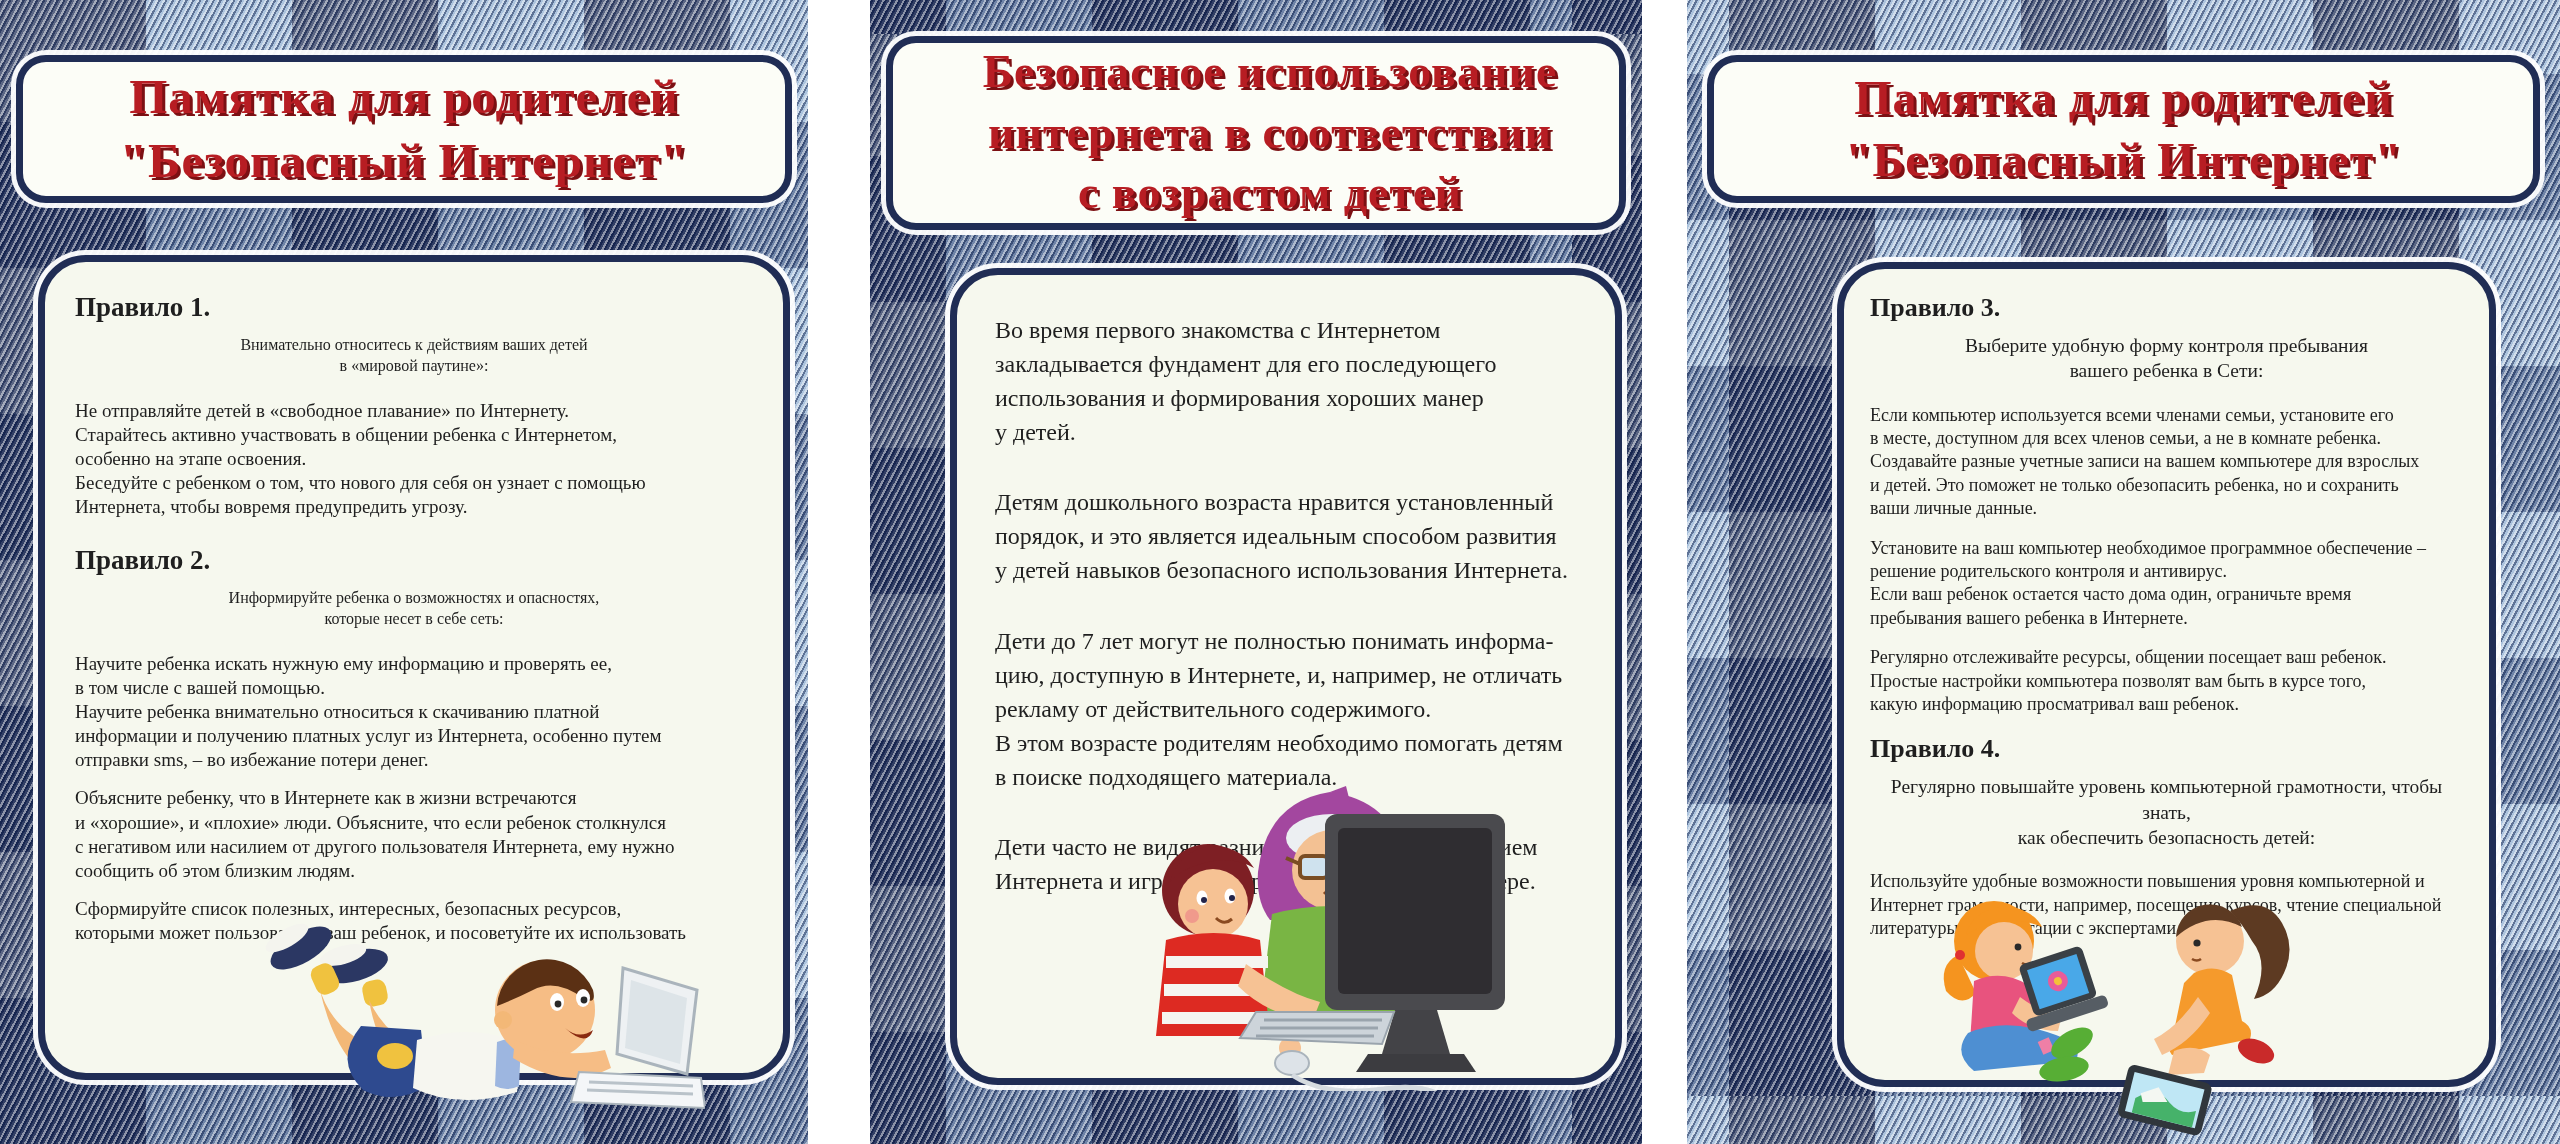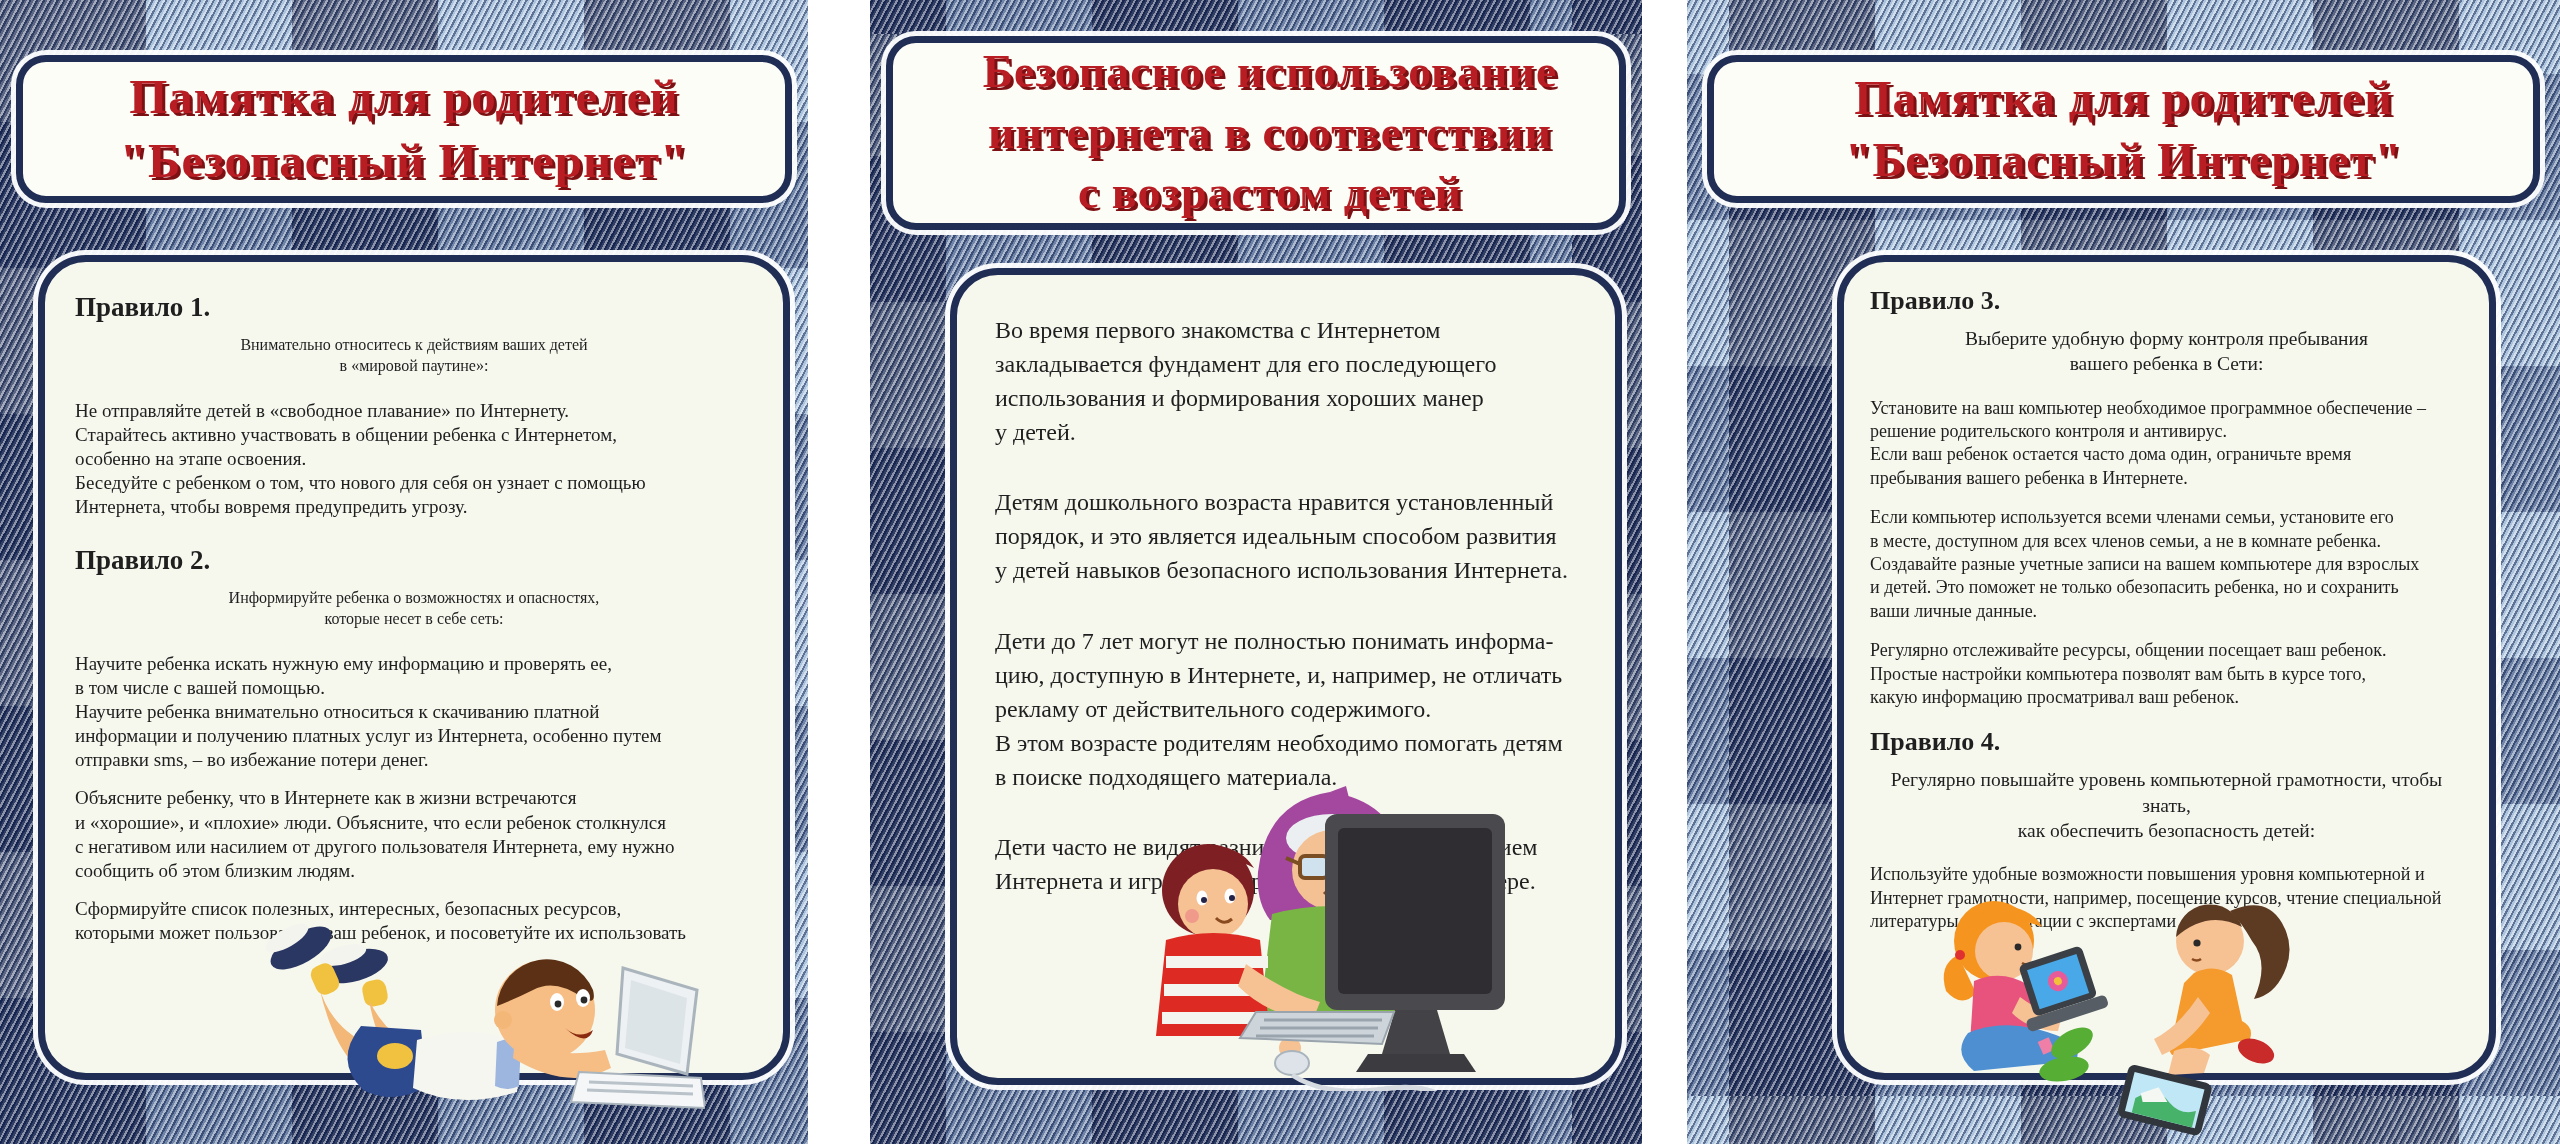--- a/index.html
+++ b/index.html
@@ -51,21 +51,21 @@
 
   
   .card{
     position:absolute;background:#f6f8ee;
     border:7px solid #202d55;border-radius:48px;
     box-shadow:0 0 0 5px rgba(255,255,255,.95);
     box-sizing:border-box;color:#1f1f1f;
   }
   .poster-1 .card{left:38px;right:18px;top:255px;height:825px;padding:30px 30px;}
   .poster-2 .card{left:80px;right:20px;top:268px;height:817px;padding:38px 38px;}
-  .poster-3 .card{left:150px;right:64px;top:255px;height:825px;padding:24px 26px;}
+  .poster-3 .card{left:150px;right:64px;top:262px;height:825px;padding:24px 26px;}
 
   .rule{font-weight:bold;}
   .poster-1 .rule{font-size:27px;margin:0 0 12px;}
   .poster-3 .rule{font-size:26px;margin:0 0 10px;}
   .lead{text-align:center;white-space:pre-line;}
   .poster-1 .lead{font-size:16px;line-height:1.3;margin:0 0 22px;}
   .poster-3 .lead{font-size:19.5px;line-height:1.3;margin:0 0 20px;}
   .para{white-space:pre-line;}
   .poster-1 .para{font-size:19px;line-height:1.27;margin:0 0 14px;}
   .poster-2 .para{font-size:24px;line-height:1.42;margin:0 0 36px;}
@@ -218,29 +218,29 @@
 
   <div class="poster poster-3">
     <div class="banner">
       <div class="title">Памятка для родителей
 "Безопасный Интернет"</div>
     </div>
     <div class="card">
       <div class="rule">Правило 3.</div>
       <div class="lead">Выберите удобную форму контроля пребывания
 вашего ребенка в Сети:</div>
-      <div class="para">Установите на ваш компьютер необходимое программное обеспечение –
-решение родительского контроля и антивирус.
-Если ваш ребенок остается часто дома один, ограничьте время
-пребывания вашего ребенка в Интернете.</div>
       <div class="para">Если компьютер используется всеми членами семьи, установите его
 в месте, доступном для всех членов семьи, а не в комнате ребенка.
 Создавайте разные учетные записи на вашем компьютере для взрослых
 и детей. Это поможет не только обезопасить ребенка, но и сохранить
 ваши личные данные.</div>
+      <div class="para">Установите на ваш компьютер необходимое программное обеспечение –
+решение родительского контроля и антивирус.
+Если ваш ребенок остается часто дома один, ограничьте время
+пребывания вашего ребенка в Интернете.</div>
       <div class="para">Регулярно отслеживайте ресурсы, общении посещает ваш ребенок.
 Простые настройки компьютера позволят вам быть в курсе того,
 какую информацию просматривал ваш ребенок.</div>
       <div class="rule rule-2">Правило 4.</div>
       <div class="lead">Регулярно повышайте уровень компьютерной грамотности, чтобы знать,
 как обеспечить безопасность детей:</div>
       <div class="para">Используйте удобные возможности повышения уровня компьютерной и
 Интернет грамотности, например, посещение курсов, чтение специальной
 литературы, консультации с экспертами</div>
     </div>

